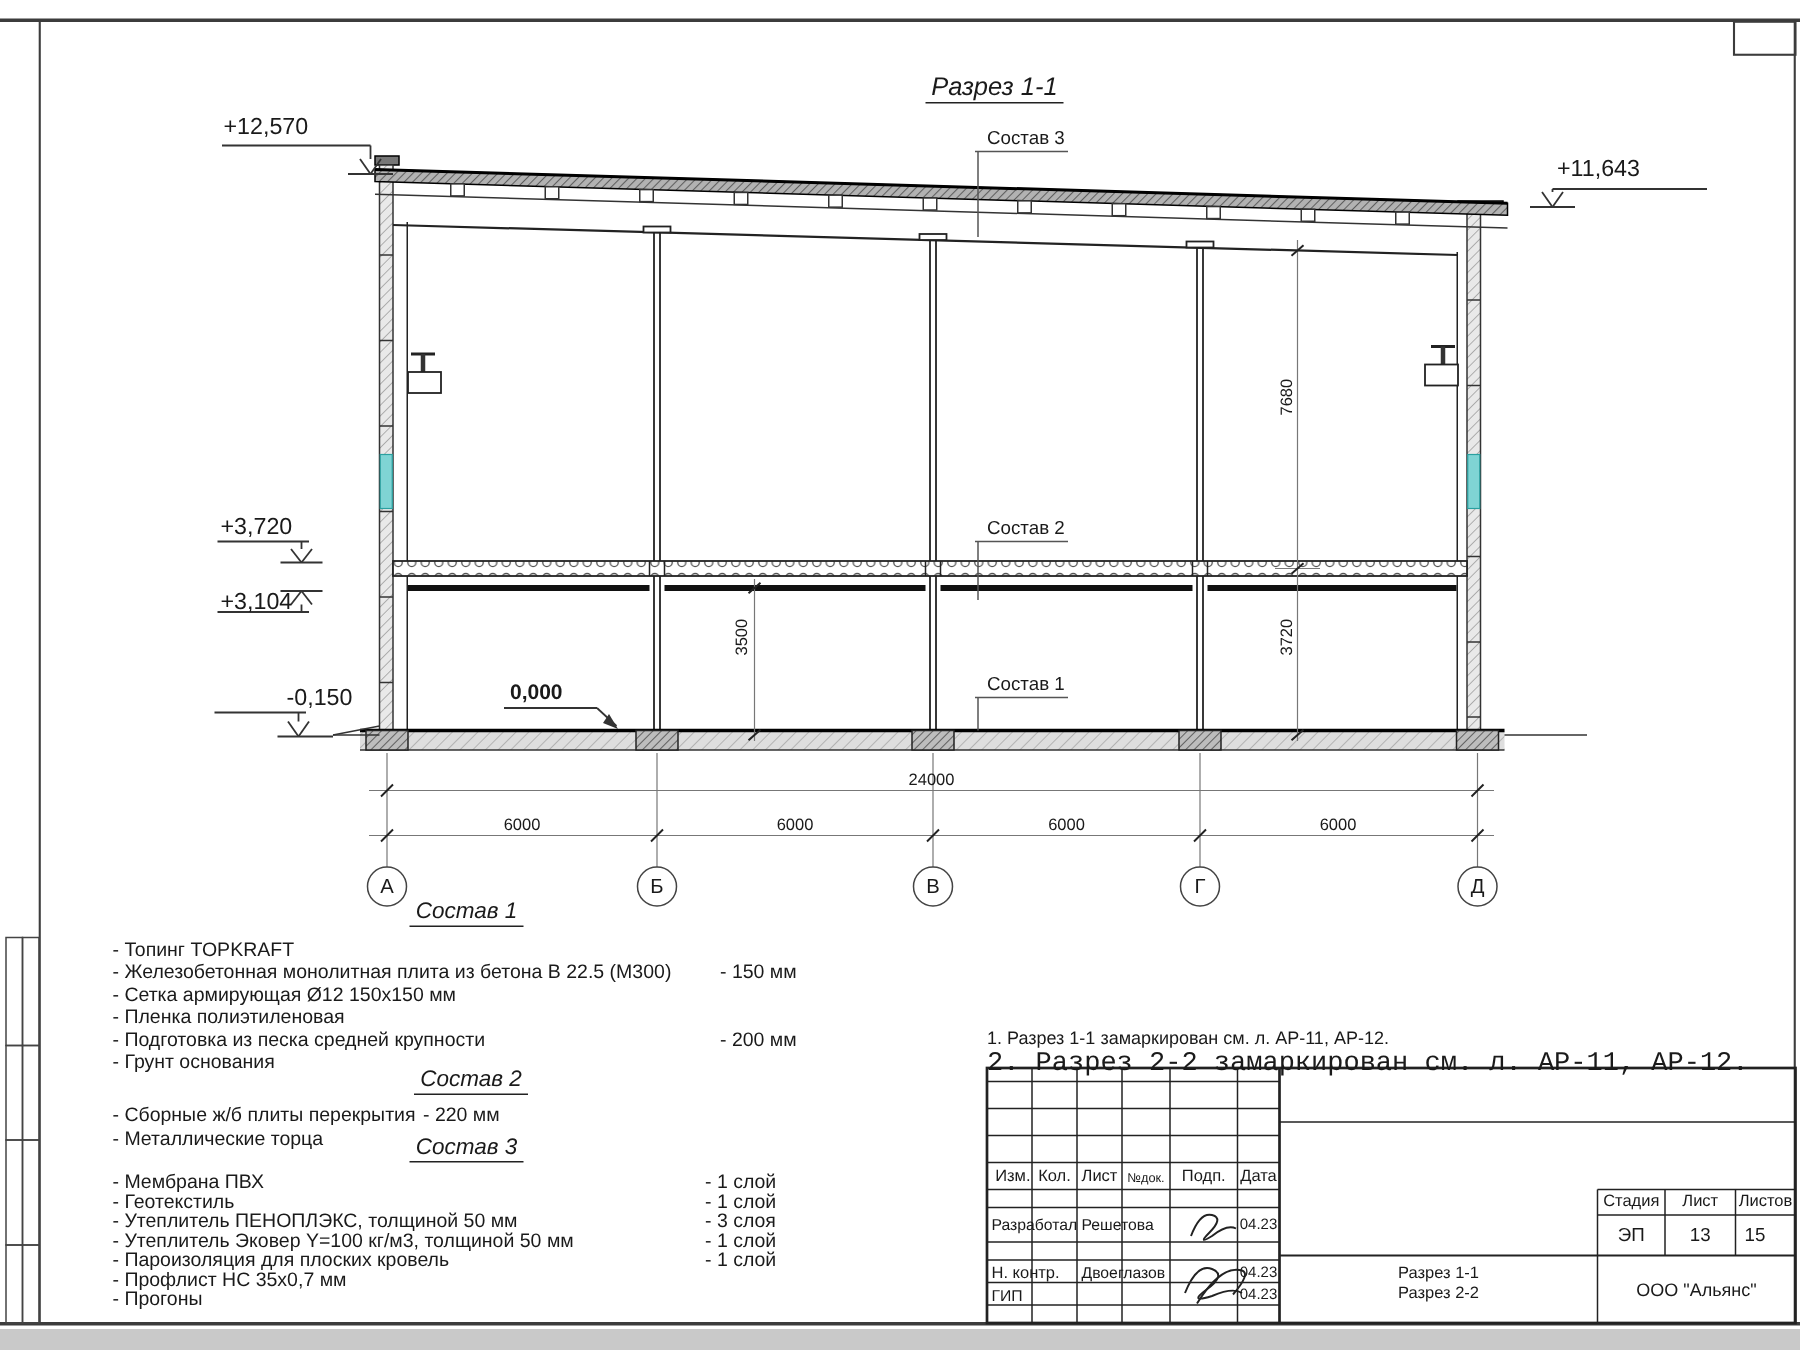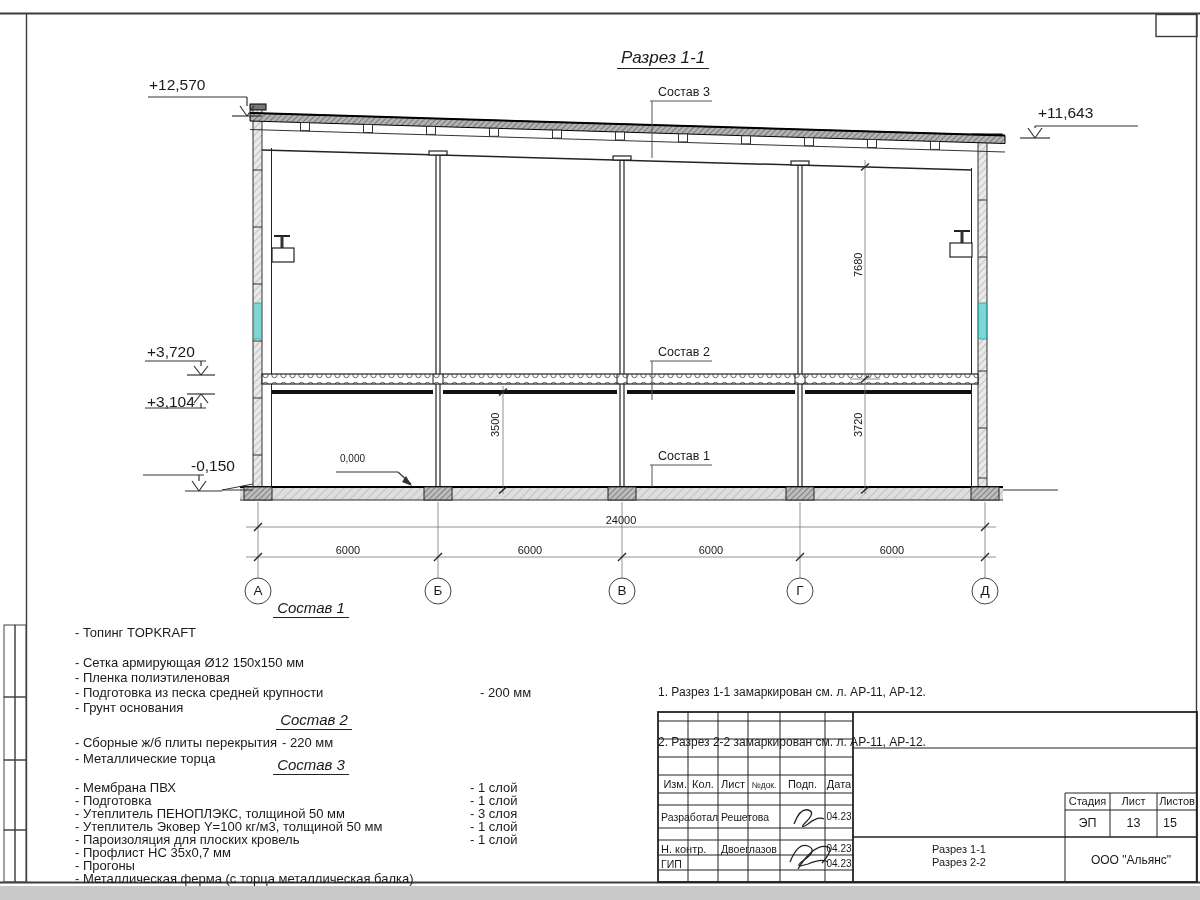--- a/index.html
+++ b/index.html
@@ -283,66 +283,66 @@
 
 <div class="t" style="left:658px;top:86px;font-size:12.5px;">Состав 3</div>
 <div class="t" style="left:658px;top:346px;font-size:12.5px;">Состав 2</div>
 <div class="t" style="left:658px;top:450px;font-size:12.5px;">Состав 1</div>
 
 <div class="t" style="left:149px;top:77px;font-size:15.5px;">+12,570</div>
 <div class="t" style="left:1038px;top:105px;font-size:15.5px;">+11,643</div>
 <div class="t" style="left:147px;top:344px;font-size:15.5px;">+3,720</div>
 <div class="t" style="left:147px;top:394px;font-size:15.5px;">+3,104</div>
 <div class="t" style="left:146px;top:458px;font-size:15.5px;margin-left:45px;">-0,150</div>
-<div class="t" style="left:340px;top:454px;font-size:10px;">0,000</div>
+<div class="t" style="left:340px;top:454px;font-size:14px;font-weight:bold;">0,000</div>
 
 <div class="t ctr" style="left:596px;top:515px;width:50px;font-size:11px;">24000</div>
 <div class="t ctr" style="left:328px;top:545px;width:40px;font-size:11px;">6000</div>
 <div class="t ctr" style="left:510px;top:545px;width:40px;font-size:11px;">6000</div>
 <div class="t ctr" style="left:691px;top:545px;width:40px;font-size:11px;">6000</div>
 <div class="t ctr" style="left:872px;top:545px;width:40px;font-size:11px;">6000</div>
 <div class="t ctr rot" style="left:839px;top:259px;width:40px;font-size:11px;">7680</div>
 <div class="t ctr rot" style="left:839px;top:419px;width:40px;font-size:11px;">3720</div>
 <div class="t ctr rot" style="left:476px;top:419px;width:40px;font-size:11px;">3500</div>
 
 <div class="t ctr" style="left:246px;top:584px;width:24px;font-size:13.5px;">А</div>
 <div class="t ctr" style="left:426px;top:584px;width:24px;font-size:13.5px;">Б</div>
 <div class="t ctr" style="left:610px;top:584px;width:24px;font-size:13.5px;">В</div>
 <div class="t ctr" style="left:788px;top:584px;width:24px;font-size:13.5px;">Г</div>
 <div class="t ctr" style="left:973px;top:584px;width:24px;font-size:13.5px;">Д</div>
 
 <div class="t it ctr" style="left:250px;top:600px;width:122px;font-size:15px;">
   <span class="und">Состав 1</span>
 </div>
 <div class="lrow" style="left:75px;top:625px;"><span>- Топинг TOPKRAFT</span><span class="val s1v"></span></div>
+<div class="lrow" style="left:75px;top:640px;"><span>- Железобетонная  монолитная плита из бетона  В 22.5 (М300)</span><span class="val s1v">- 150 мм</span></div>
 <div class="lrow" style="left:75px;top:655px;"><span>- Сетка армирующая Ø12 150x150 мм</span><span class="val s1v"></span></div>
 <div class="lrow" style="left:75px;top:670px;"><span>- Пленка полиэтиленовая</span><span class="val s1v"></span></div>
 <div class="lrow" style="left:75px;top:685px;"><span>- Подготовка из песка средней  крупности</span><span class="val s1v">- 200 мм</span></div>
 <div class="lrow" style="left:75px;top:700px;"><span>- Грунт основания</span><span class="val s1v"></span></div>
 
 <div class="t it ctr" style="left:253px;top:712px;width:122px;font-size:15px;">
   <span class="und">Состав 2</span>
 </div>
 <div class="lrow" style="left:75px;top:735px;"><span>- Сборные ж/б плиты перекрытия</span><span class="val s2v">- 220 мм</span></div>
 <div class="lrow" style="left:75px;top:751px;"><span>- Металлические торца</span><span class="val s2v"></span></div>
 
 <div class="t it ctr" style="left:250px;top:757px;width:122px;font-size:15px;">
   <span class="und">Состав 3</span>
 </div>
 <div class="lrow" style="left:75px;top:780px;"><span>- Мембрана ПВХ</span><span class="val s3v">- 1 слой</span></div>
-<div class="lrow" style="left:75px;top:793px;"><span>- Подготовка</span><span class="val s3v">- 1 слой</span></div>
+<div class="lrow" style="left:75px;top:793px;"><span>- Геотекстиль</span><span class="val s3v">- 1 слой</span></div>
 <div class="lrow" style="left:75px;top:806px;"><span>- Утеплитель ПЕНОПЛЭКС, толщиной 50 мм</span><span class="val s3v">- 3 слоя</span></div>
 <div class="lrow" style="left:75px;top:819px;"><span>- Утеплитель Эковер Y=100 кг/м3, толщиной 50 мм</span><span class="val s3v">- 1 слой</span></div>
 <div class="lrow" style="left:75px;top:832px;"><span>- Пароизоляция для плоских кровель</span><span class="val s3v">- 1 слой</span></div>
 <div class="lrow" style="left:75px;top:845px;"><span>- Профлист НС 35х0,7 мм</span><span class="val s3v"></span></div>
 <div class="lrow" style="left:75px;top:858px;"><span>- Прогоны</span><span class="val s3v"></span></div>
-<div class="lrow" style="left:75px;top:871px;"><span>- Металлическая ферма (с торца металлическая балка)</span><span class="val s3v"></span></div>
 
 <div class="t" style="left:658px;top:686px;font-size:12px;">1. Разрез 1-1 замаркирован см. л. АР-11, АР-12.</div>
-<div class="t" style="left:658px;top:736px;font-size:12px;">2. Разрез 2-2 замаркирован см. л. АР-11, АР-12.</div>
+<div class="t" style="left:658px;top:700px;font-size:18px;font-family:Liberation Mono, monospace;">2. Разрез 2-2 замаркирован см. л. АР-11, АР-12.</div>
 
 <div class="tb" style="left:659px;top:778px;width:28px;text-align:right;font-size:11px;">Изм.</div>
 <div class="tb" style="left:688px;top:778px;width:30px;text-align:center;font-size:11px;">Кол.</div>
 <div class="tb" style="left:718px;top:778px;width:30px;text-align:center;font-size:11px;">Лист</div>
 <div class="tb" style="left:748px;top:780px;width:32px;text-align:center;font-size:8.5px;">№док.</div>
 <div class="tb" style="left:780px;top:778px;width:45px;text-align:center;font-size:11px;">Подп.</div>
 <div class="tb" style="left:825px;top:778px;width:28px;text-align:center;font-size:11px;">Дата</div>
 
 <div class="tb" style="left:661px;top:811px;font-size:10.5px;">Разработал</div>
 <div class="tb" style="left:721px;top:811px;font-size:10.5px;">Решетова</div>

